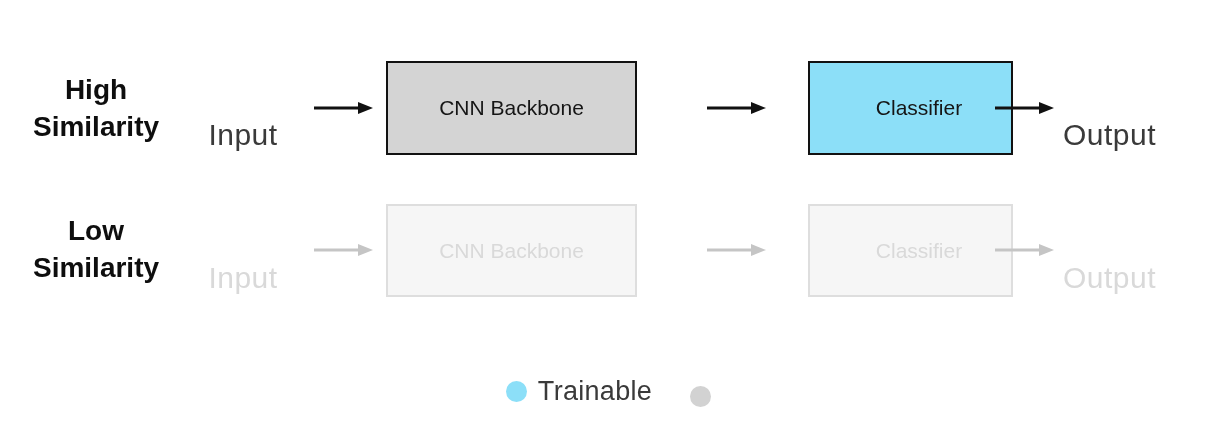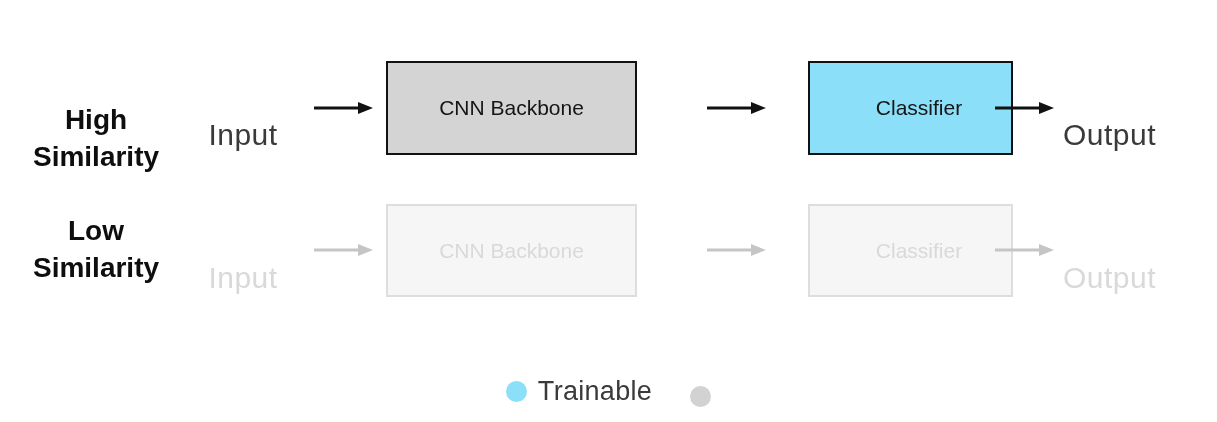--- a/index.html
+++ b/index.html
@@ -20,21 +20,21 @@
   .row-label {
     position: absolute;
     left: 14px;
     width: 164px;
     text-align: center;
     font-size: 28px;
     line-height: 37px;
     font-weight: 700;
     color: var(--label-black, #0e0e0e);
   }
-  .pos-r1 { top: 71px; margin-top: 30px; }
+  .pos-r1 { top: 71px; }
   .pos-r2 { top: 212px; }
   .lbl-line { display: block; }
 
   
   .io {
     position: absolute;
     font-size: 30px;
     font-weight: 300;
     line-height: 36px;
     text-align: center;

